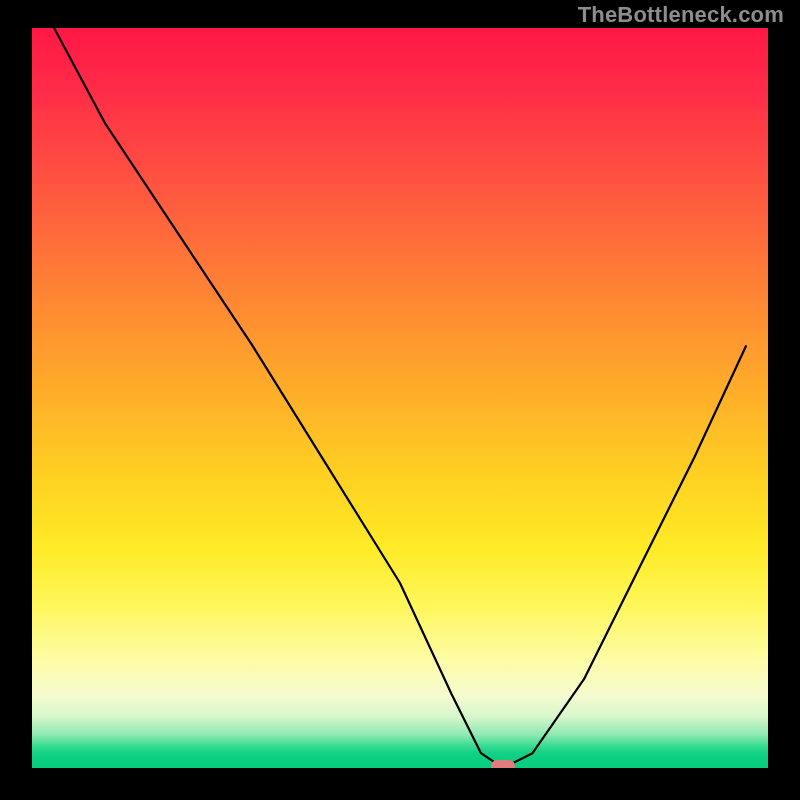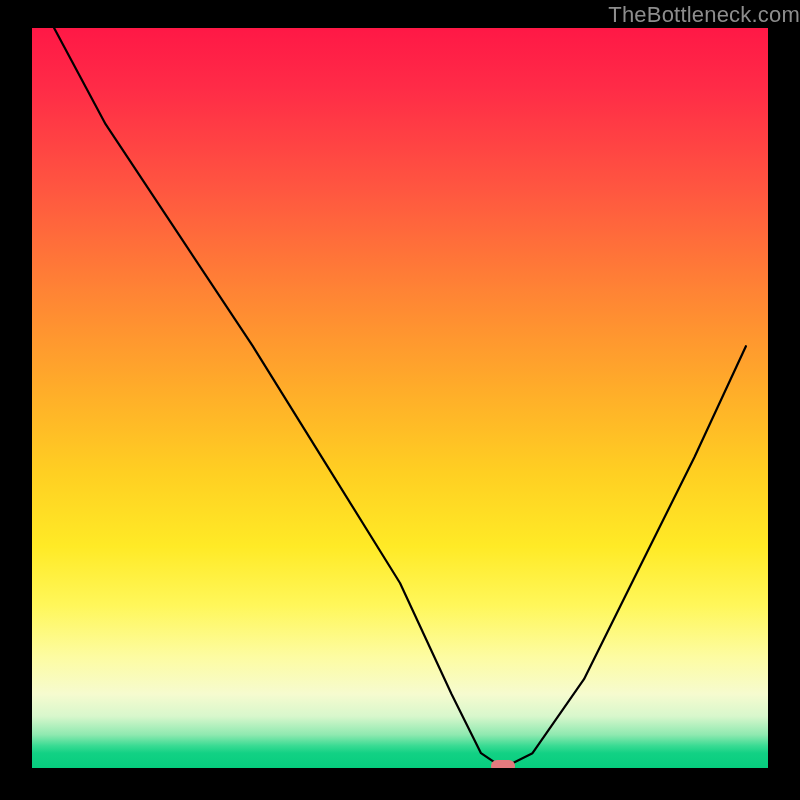--- a/index.html
+++ b/index.html
@@ -12,23 +12,23 @@
     overflow: hidden;
   }
   .frame {
     position: relative;
     width: 800px;
     height: 800px;
   }
   .watermark {
     position: absolute;
     top: 2px;
-    right: 0;
+    right: 16px;
     font-size: 22px;
-    font-weight: 400;
+    font-weight: 700;
     color: #8d8d8d;
     letter-spacing: 0.2px;
     z-index: 5;
     user-select: none;
   }
   
   .plot {
     position: absolute;
     left: 32px;
     top: 28px;

